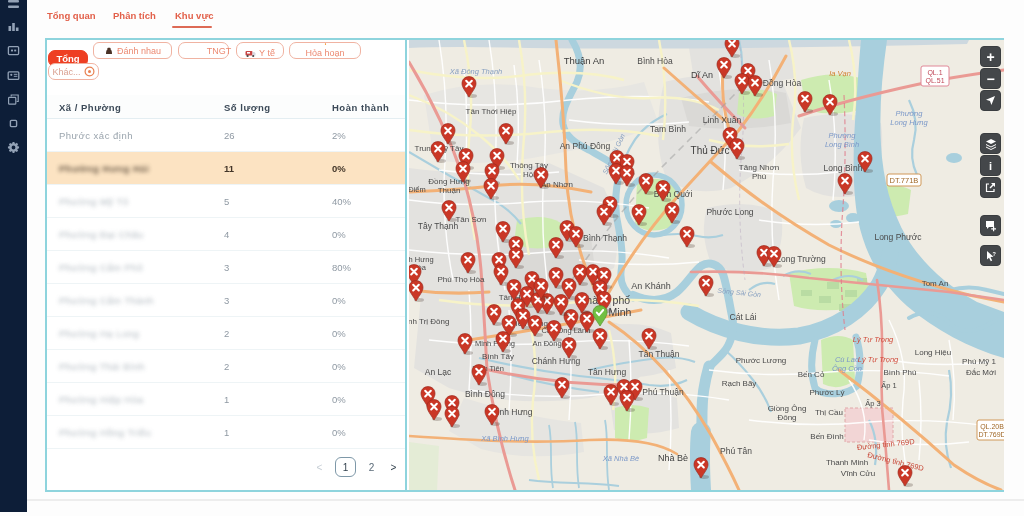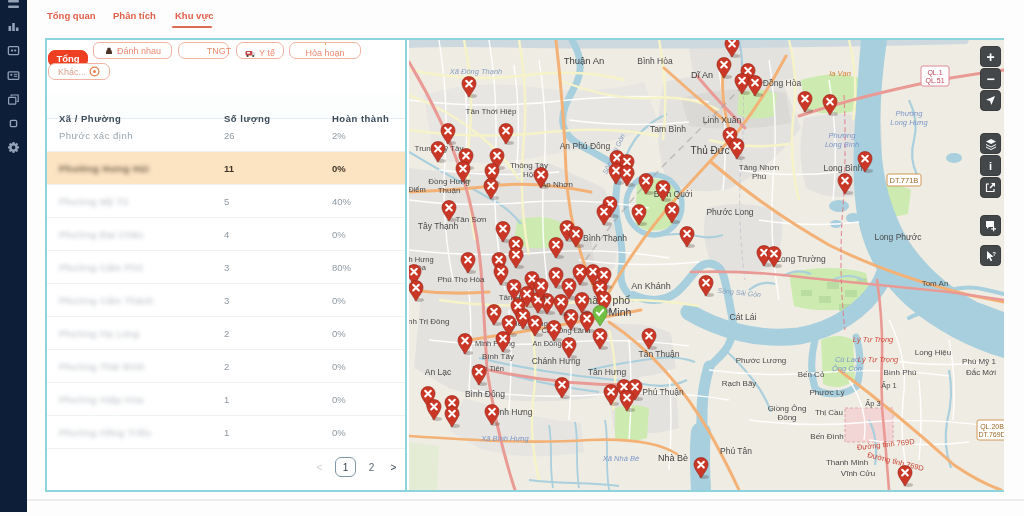--- a/index.html
+++ b/index.html
@@ -16,21 +16,21 @@
 #lp { position:absolute; left:0; top:0; width:360px; height:450px; border-right:2px solid #8ed4dd; background:#fff; }
 .chip { position:absolute; height:17px; border:1px solid #f0b3a2; border-radius:7px; background:#fff;
   font-size:9px; color:#ec8a72; display:flex; align-items:center; justify-content:center; gap:3px; }
 .chip.on { background:#ee3f23; border-color:#ee3f23; color:#fff; font-weight:bold; font-size:9.5px;}
 #tbl { position:absolute; left:0px; top:55px; width:358px; }
 .trow { position:relative; height:33px; border-bottom:1px solid #eef4f6; }
 .trow .c1 { position:absolute; left:12px; top:11px; font-size:9.5px; color:#9aa4ad; letter-spacing:.5px;}
 .trow .c2 { position:absolute; left:177px; top:11px; font-size:9.5px; color:#8f99a3; }
 .trow .c3 { position:absolute; left:265px; top:11px; font-size:9.5px; color:#8f99a3;padding-left:20px; }
 .trow.hd { height:24px; border-bottom:1px solid #e4eef2; background:#fcfdfd;}
-.trow.hd div { top:18px; font-size:9.5px; font-weight:bold; color:#3c4a58; letter-spacing:.5px;}
+.trow.hd div { top:7px; font-size:9.5px; font-weight:bold; color:#3c4a58; letter-spacing:.5px;}
 .trow.hl { background:#fce3c2; }
 .trow.hl div { color:#433629; font-weight:bold; }
 .blur { filter: blur(2px); opacity:.8; }
 #pager { position:absolute; right:5px; top:414px; height:26px; display:flex; align-items:center; gap:9px; font-size:10px; color:#5a6a78;}
 #pager .pg { width:13px; height:20px; display:flex; align-items:center; justify-content:center; }
 #pager .cur { width:21px; border:1px solid #7e98a8; border-radius:6px; color:#33424e; }
 #pager .dis { color:#c6ced5; }
 #map { position:absolute; left:362px; top:0; width:595px; height:450px; overflow:hidden; background:#eceae3; }
 .mbtn { position:absolute; left:571px; width:21px; height:21px; background:#44474a; border:1px solid #3a3d40;
   border-radius:4px; color:#fff; display:flex; align-items:center; justify-content:center;
@@ -110,21 +110,21 @@
           </svg>
         <span>Y tế</span>
         </div>
       <div class="chip" style="left:242px; top:2px; width:72px;flex-direction:column;">
         <svg width="9" height="11" viewBox="0 0 9 11">
             <path fill="#f07818" d="M4.5.4C5.7 2 7.9 3.6 7.9 6.3 7.9 8.6 6.4 10.3 4.5 10.3 2.6 10.3 1.1 8.6 1.1 6.3 1.1 4.8 1.8 3.6 2.5 2.9 2.5 4 3 4.6 3.7 4.6 3.2 3.2 3.8 1.5 4.5.4Z"></path>
             <path fill="#fcc02c" d="M4.5 10.3C3.3 10.3 2.4 9.3 2.4 8 2.4 6.9 3.3 6.2 4 5.3 4.6 6.2 6.6 6.6 6.6 8 6.6 9.3 5.7 10.3 4.5 10.3Z"></path>
           </svg>
         <span>Hỏa hoạn</span>
         </div>
-      <div class="chip" style="left:1px; top:23px; width:62px; color:#d9a090;">
+      <div class="chip" style="left:1px; top:23px; width:51px; color:#d9a090;">
         <span>Khác...</span>
         <svg width="11" height="11" viewBox="0 0 11 11">
             <circle cx="5.5" cy="5.5" r="4.4" fill="none" stroke="#e88050" stroke-width="1.2"></circle>
             <circle cx="5.5" cy="5.5" r="1.5" fill="#e88050"></circle>
           </svg>
       </div>
 
       <div id="tbl">
         <div class="trow hd">
             <div class="c1">Xã / Phường</div>

